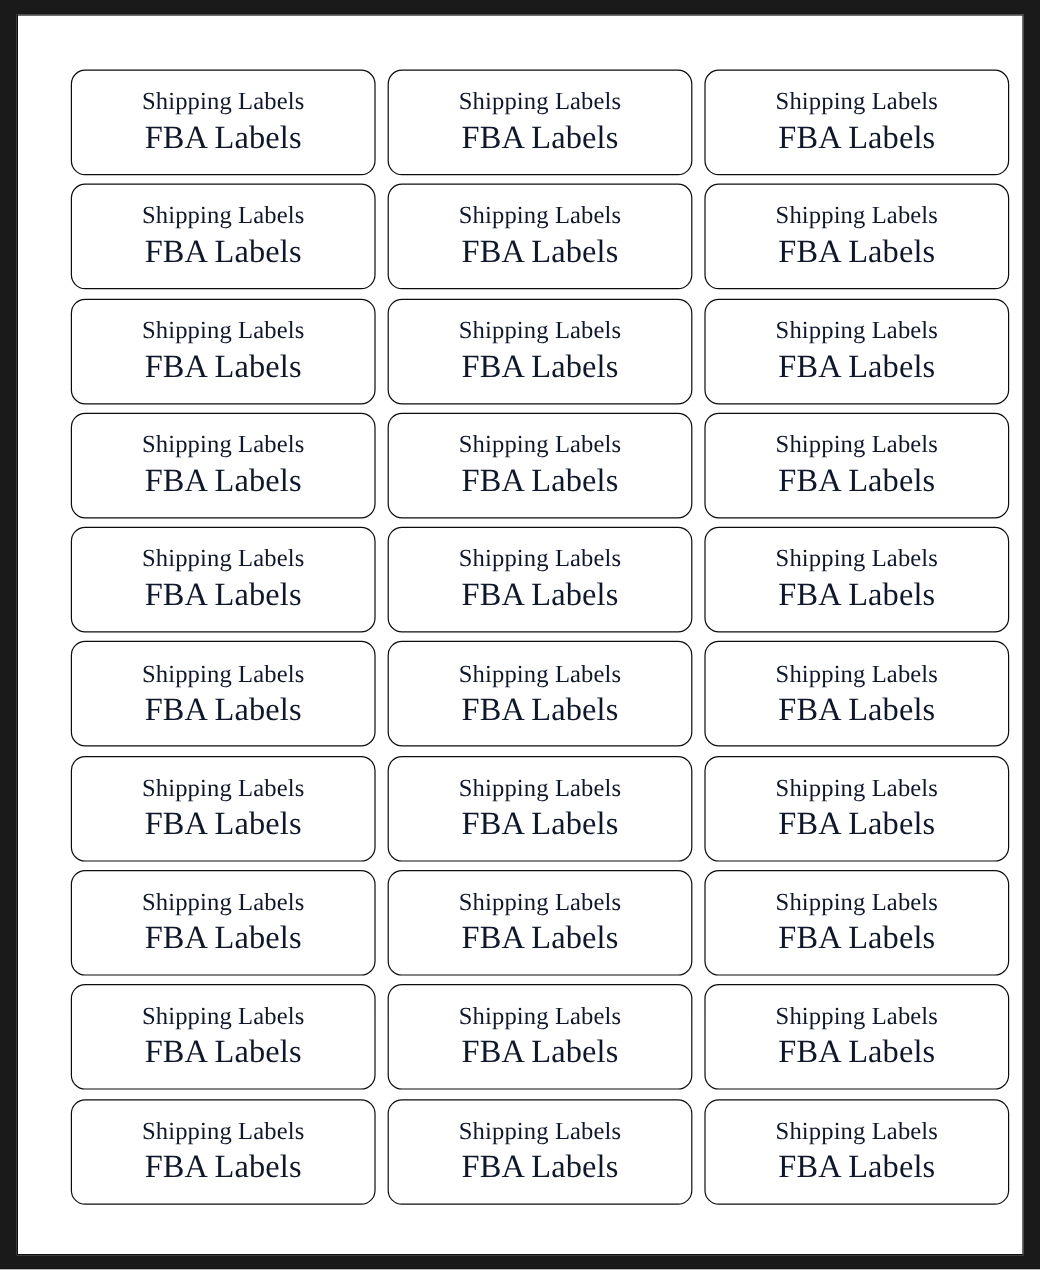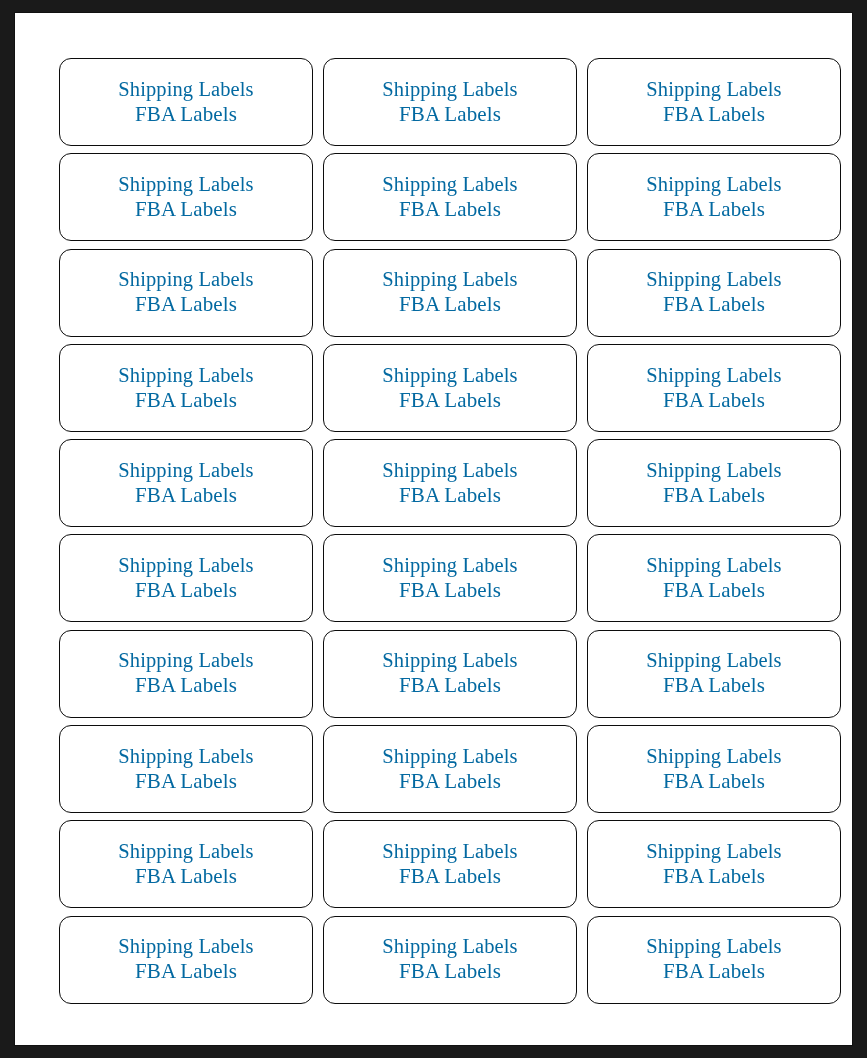--- a/index.html
+++ b/index.html
@@ -50,27 +50,27 @@
     display: flex;
     flex-direction: column;
     align-items: center;
     justify-content: center;
     overflow: hidden;
   }
   .label-line {
     font-family: "Liberation Serif", serif;
     font-size: 20.5px;
     line-height: 1.22;
-    color: #0369a1;
+    color: #0f172a;
     text-align: left;
     white-space: nowrap;
     letter-spacing: 0.1px;
   }
   .label-line.line2 {
-    font-size: 21px;
+    font-size: 27px;
   }
 </style>
 </head>
 <body>
 
 <div id="page">
   <div id="sheet">
     <div id="label-grid">
         <div class="label">
           <div class="label-line line1">Shipping Labels</div>

